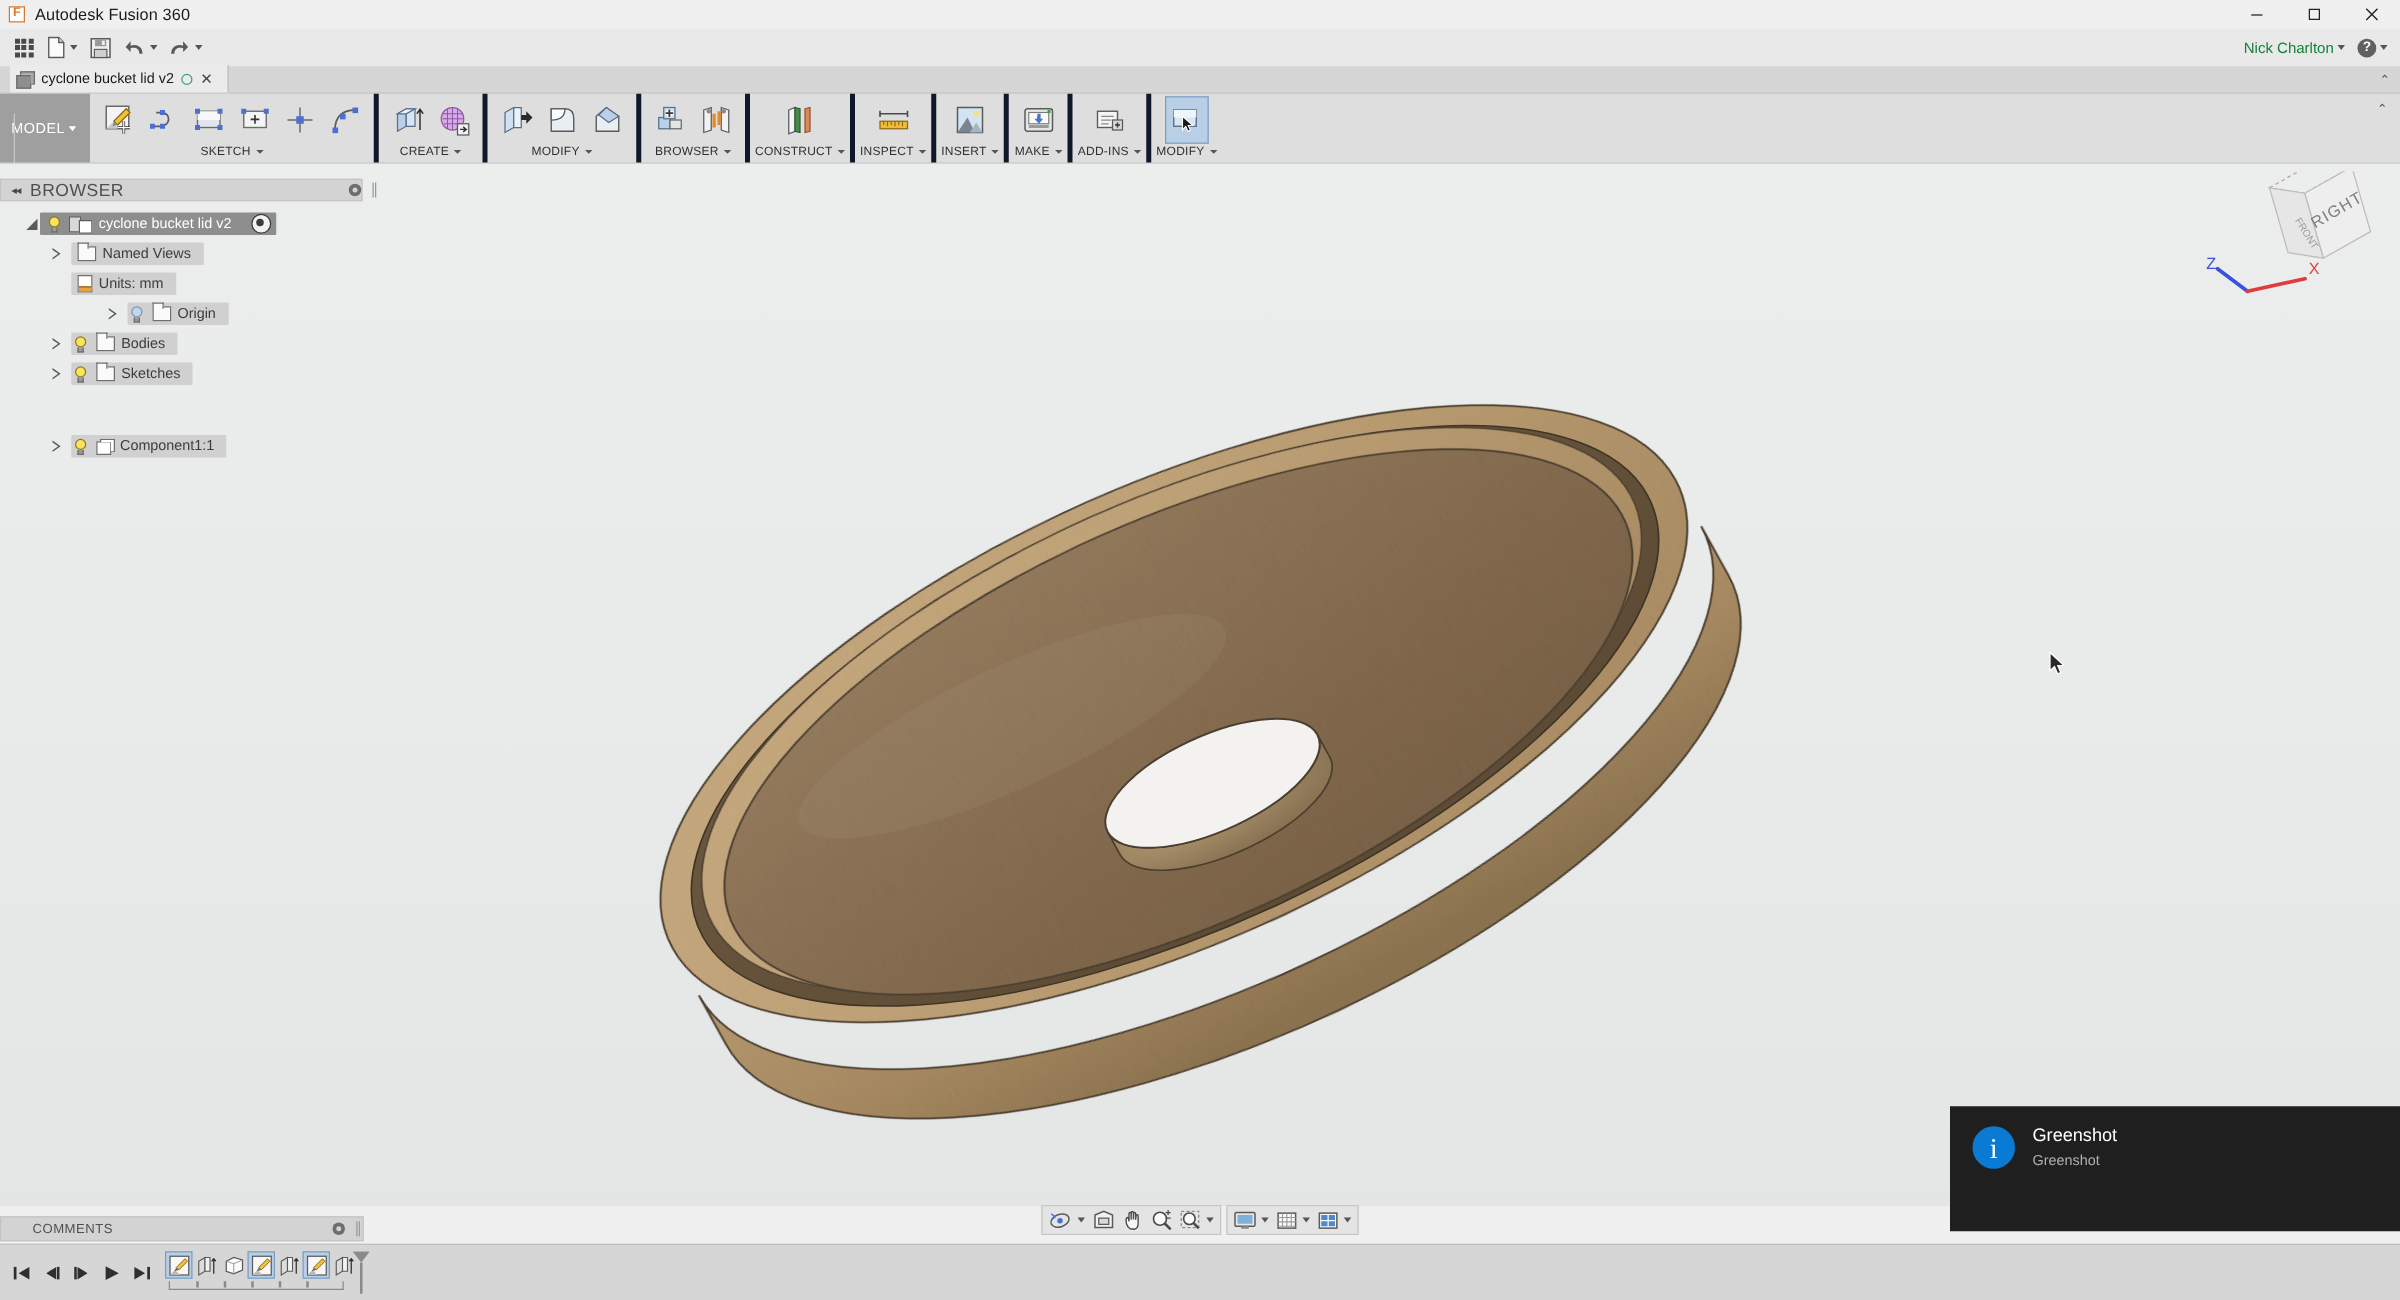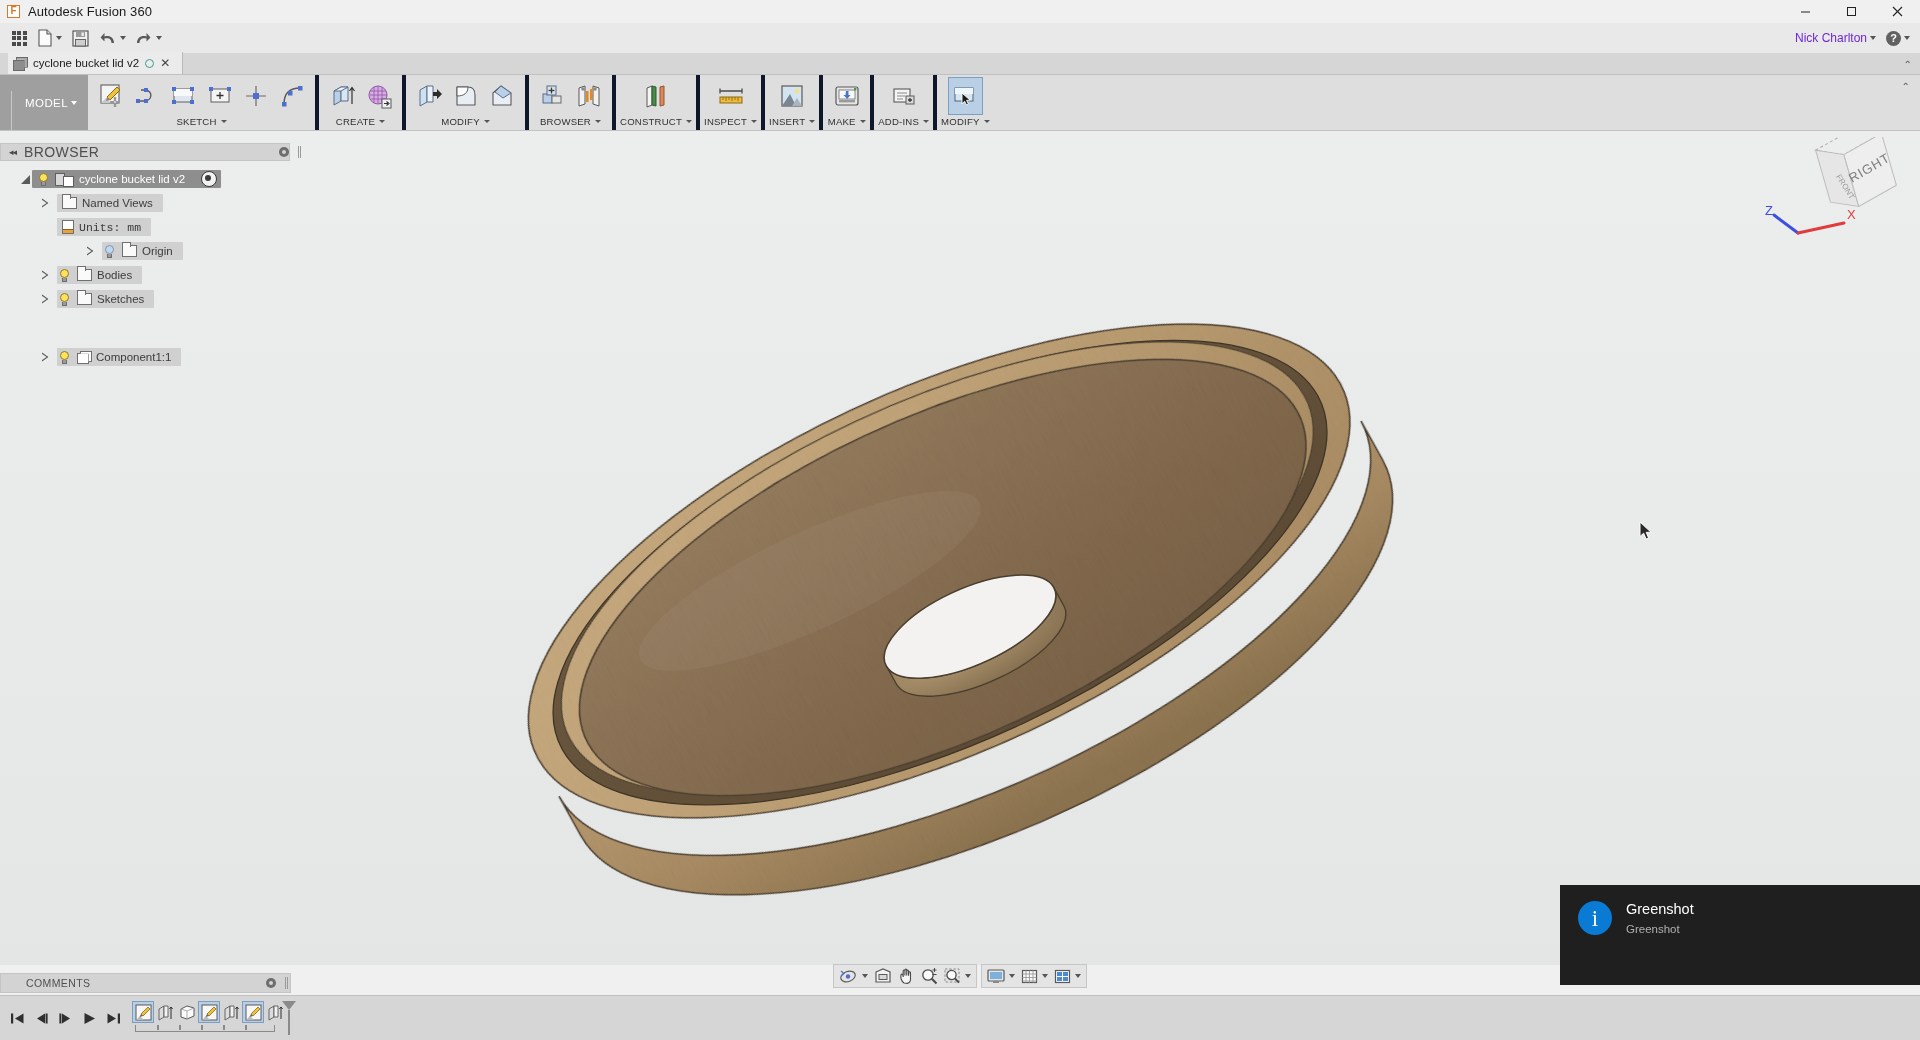--- a/index.html
+++ b/index.html
@@ -41,21 +41,21 @@
   }
   .grid-icon { display: grid; grid-template-columns: repeat(3, 4px);
     grid-template-rows: repeat(3, 4px); gap: 1.5px; }
   .grid-icon i { background: #4a4a4a; display: block; }
   .caret { width: 0; height: 0; border-left: 3.5px solid transparent;
     border-right: 3.5px solid transparent; border-top: 4px solid #555;
     margin-left: 3px; }
   .caret.white { border-top-color: #fff; }
   .qat-right { position: absolute; right: 10px; display: flex;
     align-items: center; gap: 10px; }
-  .user-name { font-size: 12px; color: #6d28d9; }
+  .user-name { font-size: 12px; color: #15803d; }
   .help-circle {
     width: 15px; height: 15px; border-radius: 50%; background: #616161;
     color: #fff; font-size: 11px; font-weight: bold; display: flex;
     align-items: center; justify-content: center; line-height: 1;
   }
 
   
   .tabrow {
     height: 22px; background: #d6d6d6; display: flex; align-items: flex-end;
     position: relative; border-bottom: 1px solid #c0c0c0;
@@ -82,21 +82,21 @@
   }
   .tab-close { font-size: 12px; color: #444; line-height: 1; }
   .tabrow-chev { position: absolute; right: 8px; bottom: 4px; font-size: 10px; color: #555; }
 
   
   .ribbon {
     height: 56px; background: #dedede; display: flex; align-items: stretch;
     border-bottom: 1px solid #c3c3c3; position: relative;
   }
   .ws-switch {
-    width: 88px; background: #9f9f9f; display: flex; align-items: center;
+    width: 72px; background: #9f9f9f; display: flex; align-items: center;
     justify-content: flex-end; padding-right: 11px; position: relative;
   }
   .ws-grip { position: absolute; left: 11px; top: 16px; width: 6px; height: 24px; }
   .ws-grip i { display: inline-block; width: 1px; height: 24px;
     background: #c9c9c9; margin-right: 3px; vertical-align: top; }
   .ws-label { font-size: 11.5px; color: #fff; letter-spacing: .4px; }
   .ribbon-groups { display: flex; align-items: stretch; flex: 1; }
   .rgroup {
     display: flex; flex-direction: column; align-items: center;
     border-right: 4px solid #0f172a; padding: 0 4px;
@@ -783,21 +783,21 @@
             <span class="arrow-r"></span>
           </span>
         <span style="width:5px"></span>
         <span class="hit">
           <span style="width:5px"></span>
           <span class="folder"></span>
           <span class="tlabel">Named Views</span>
         </span>
       </div>
 
-      <div class="trow" style="padding-left:38px;font-family:Liberation Mono, monospace;">
+      <div class="trow" style="padding-left:38px;">
         <span class="tw"></span>
         <span style="width:5px"></span>
         <span class="hit">
           <span style="width:5px"></span>
           <span class="docico"></span>
           <span class="tlabel">Units: mm</span>
         </span>
       </div>
 
       <div class="trow" style="padding-left:38px;margin-left:45px;">

